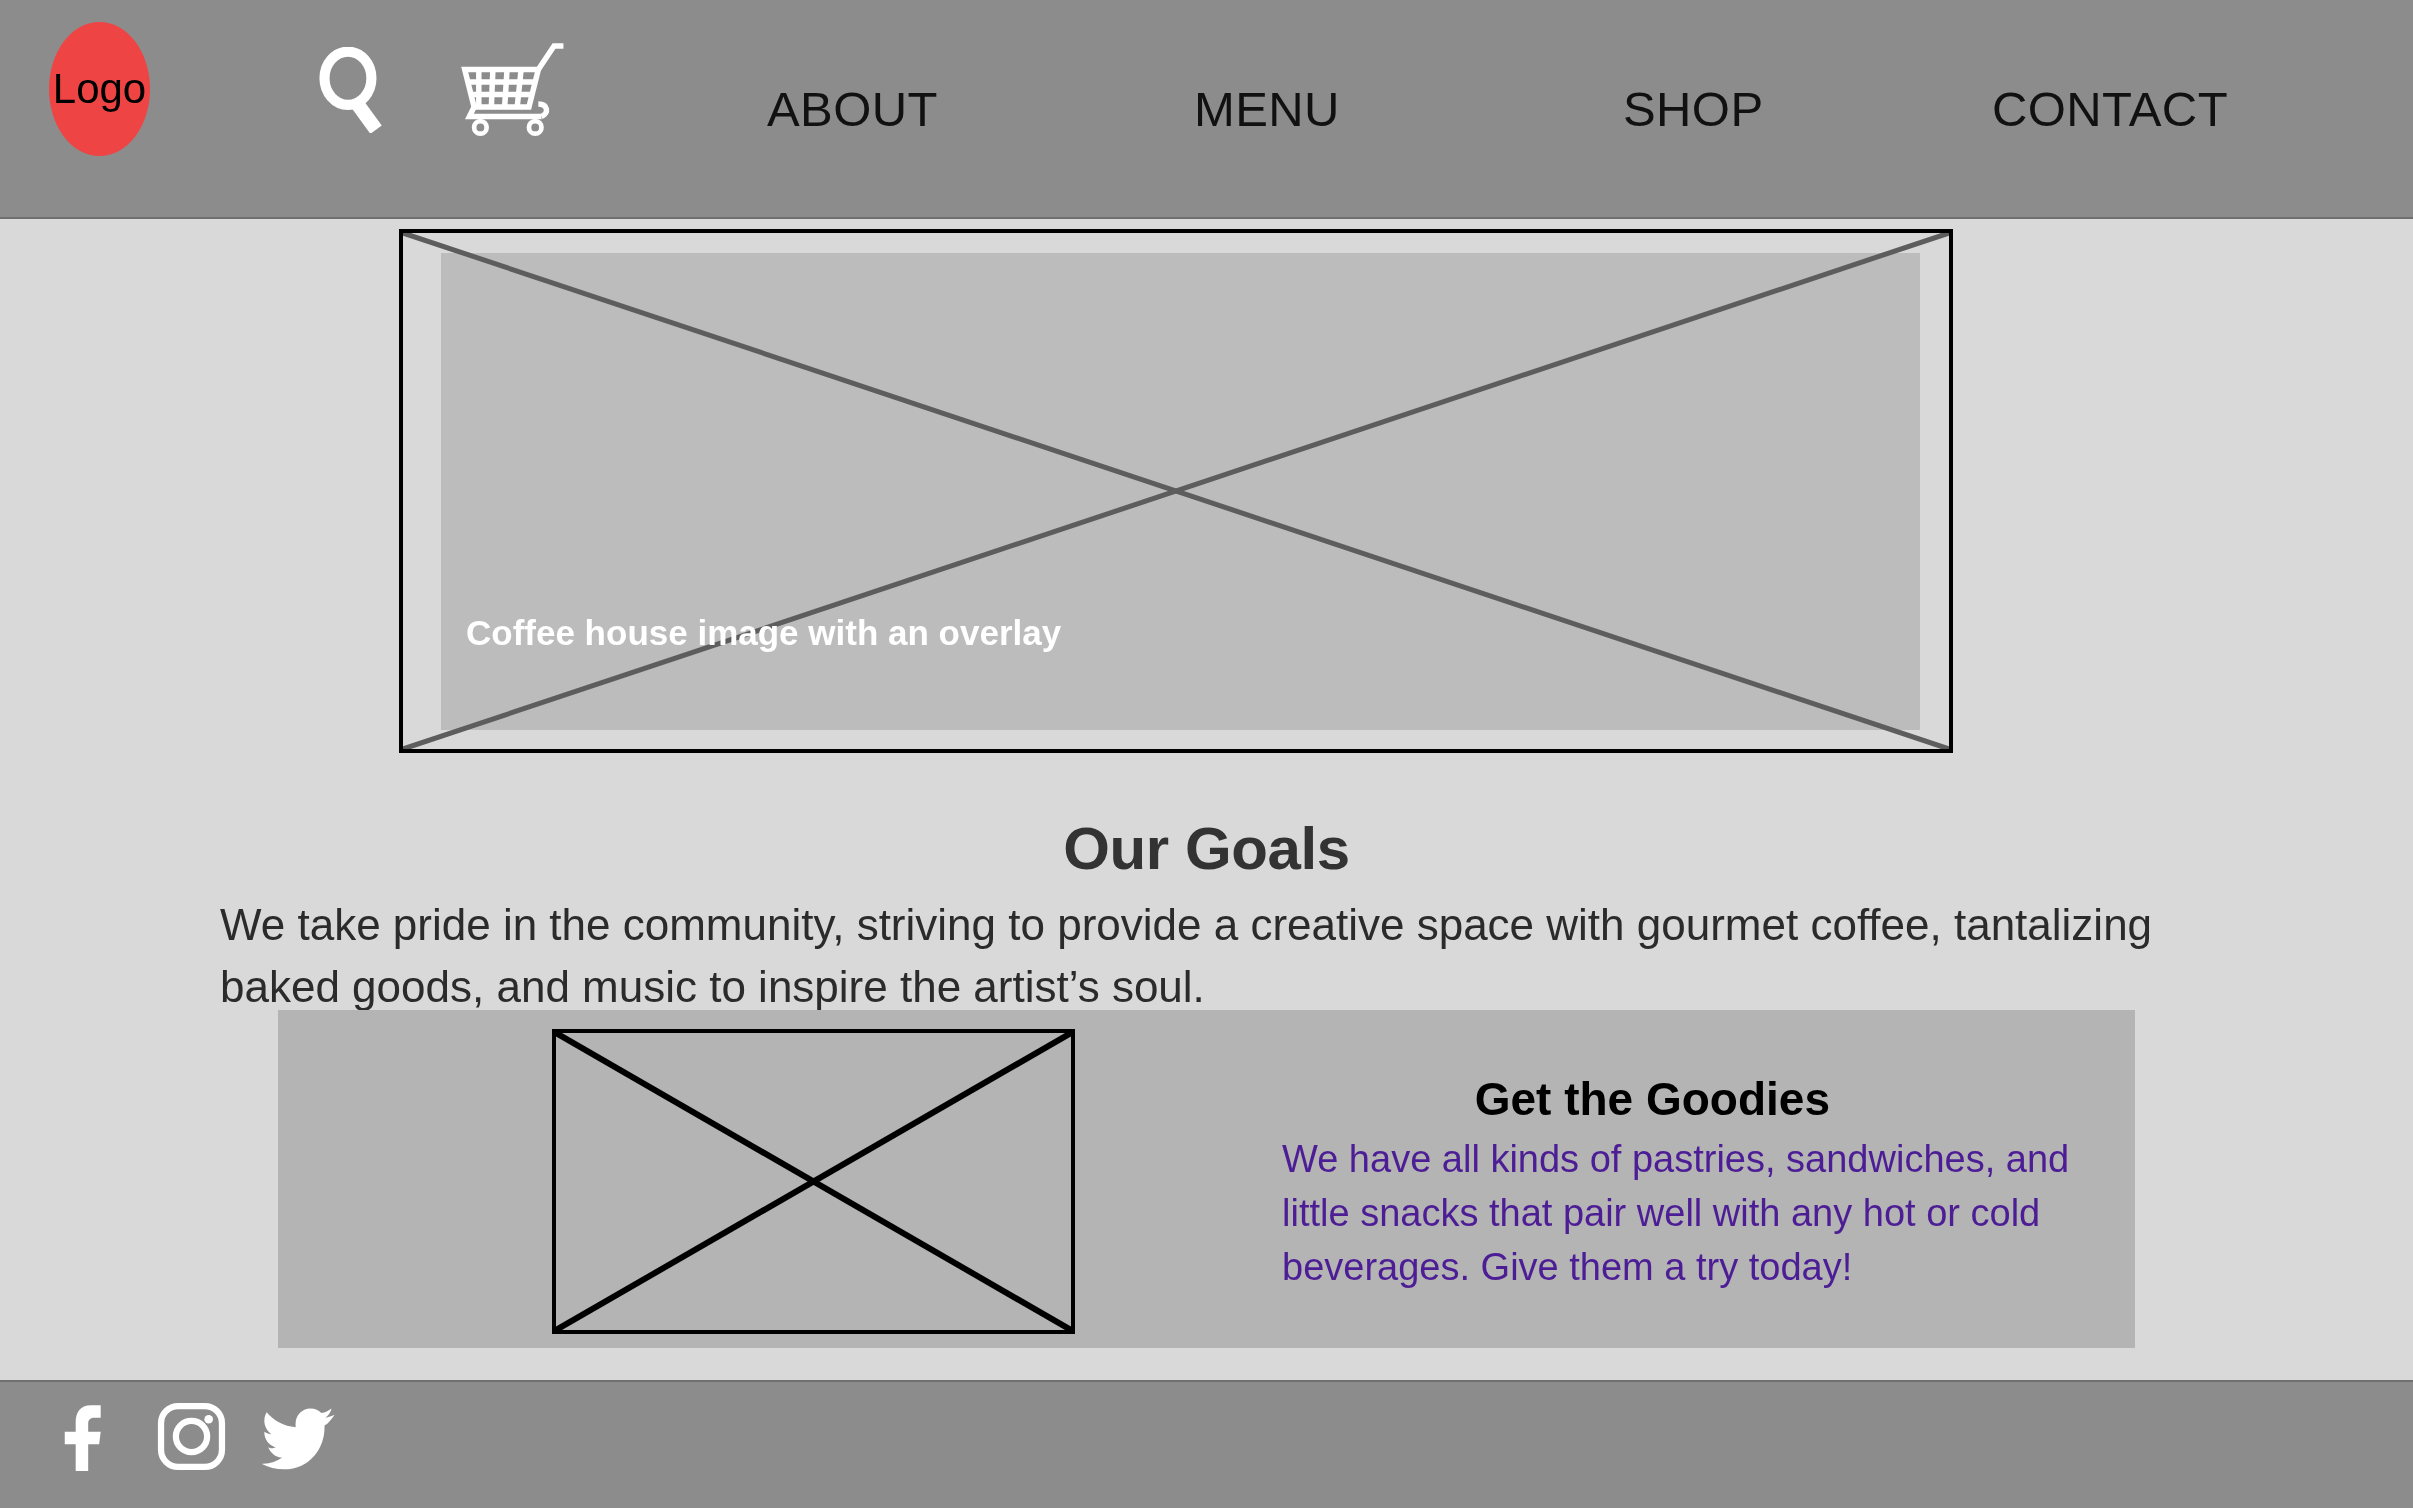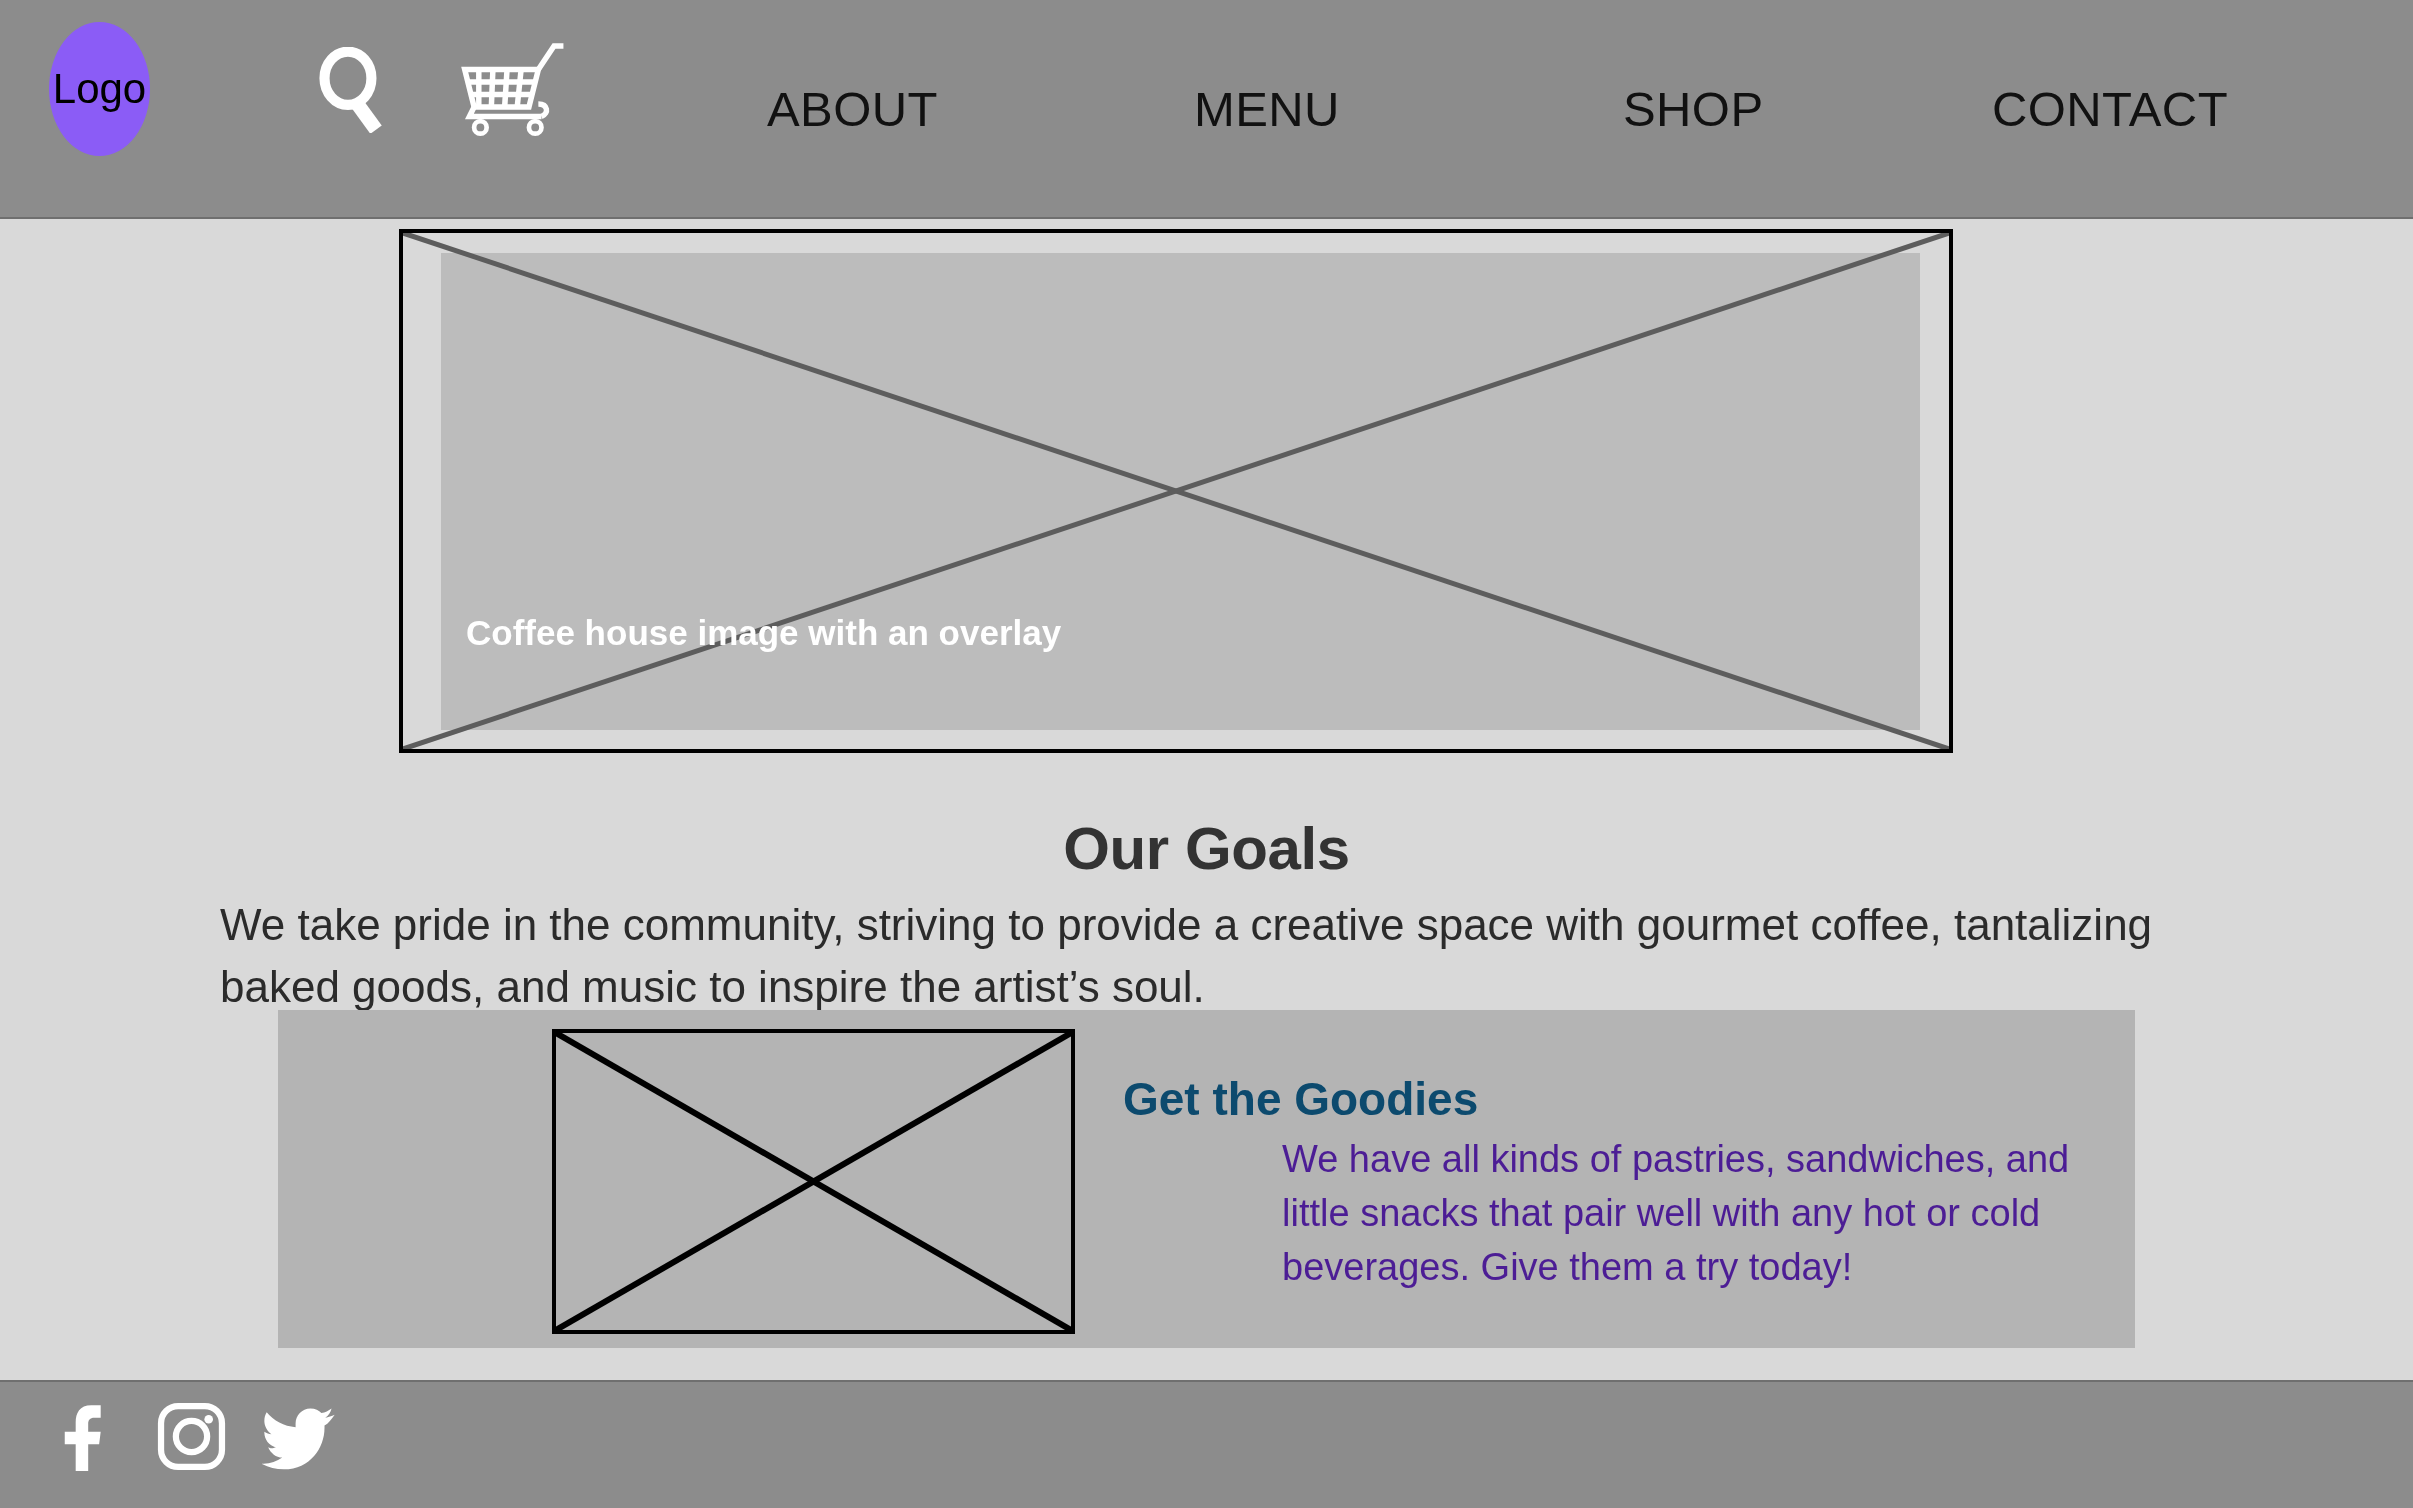--- a/index.html
+++ b/index.html
@@ -28,21 +28,21 @@
     box-sizing: border-box;
   }
 
   .logo-badge {
     position: absolute;
     left: 49px;
     top: 22px;
     width: 101px;
     height: 134px;
     border-radius: 50%;
-    background: #8b5cf6;
+    background: #ef4444;
     display: flex;
     align-items: center;
     justify-content: center;
   }
   .logo-badge .logo-text {
     font-size: 42px;
     color: #000000;
     font-weight: 400;
     line-height: 1;
     letter-spacing: 0px;
@@ -192,22 +192,22 @@
     color: #ffffff;
   }
 
   .goodies-title {
     position: absolute;
     left: 845px;
     top: 15.7px;
     width: 707px;
     font-size: 46px;
     font-weight: 700;
-    color: #0c4a6e;
-    text-align: left;
+    color: #000000;
+    text-align: right;
   }
   .goodies-body {
     position: absolute;
     left: 1004px;
     top: 85px;
     width: 801px;
     font-size: 38px;
     line-height: 1.42;
     color: #4c1d95;
     font-weight: 400;

